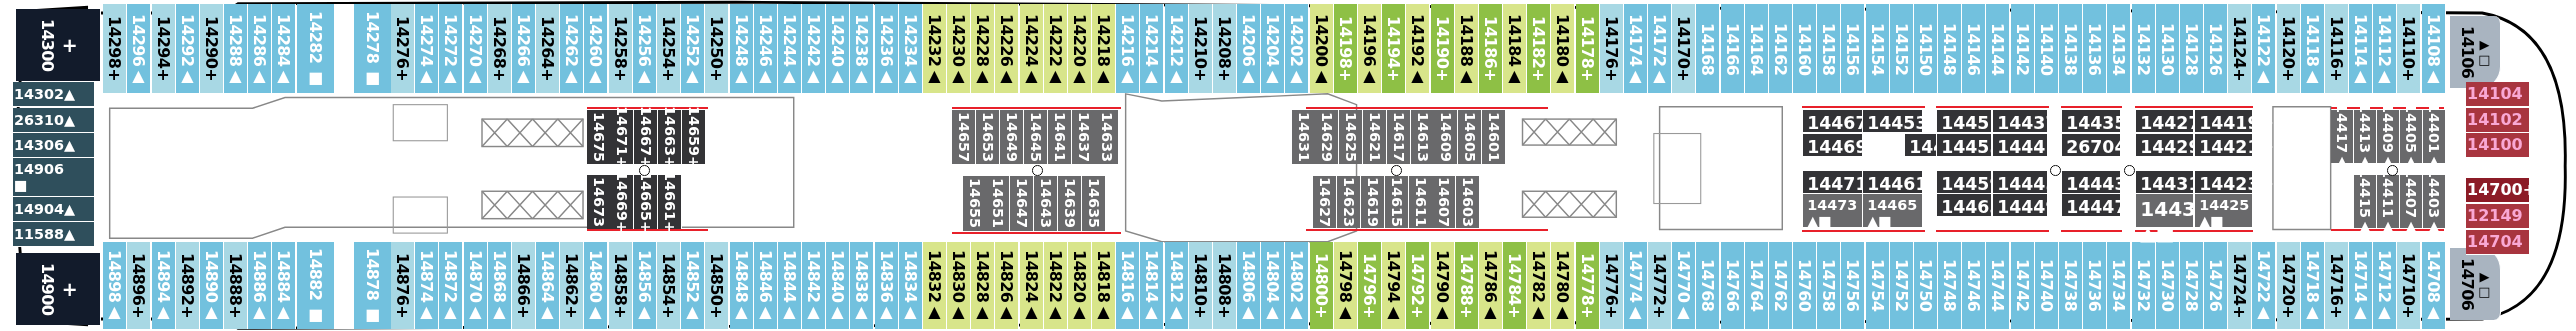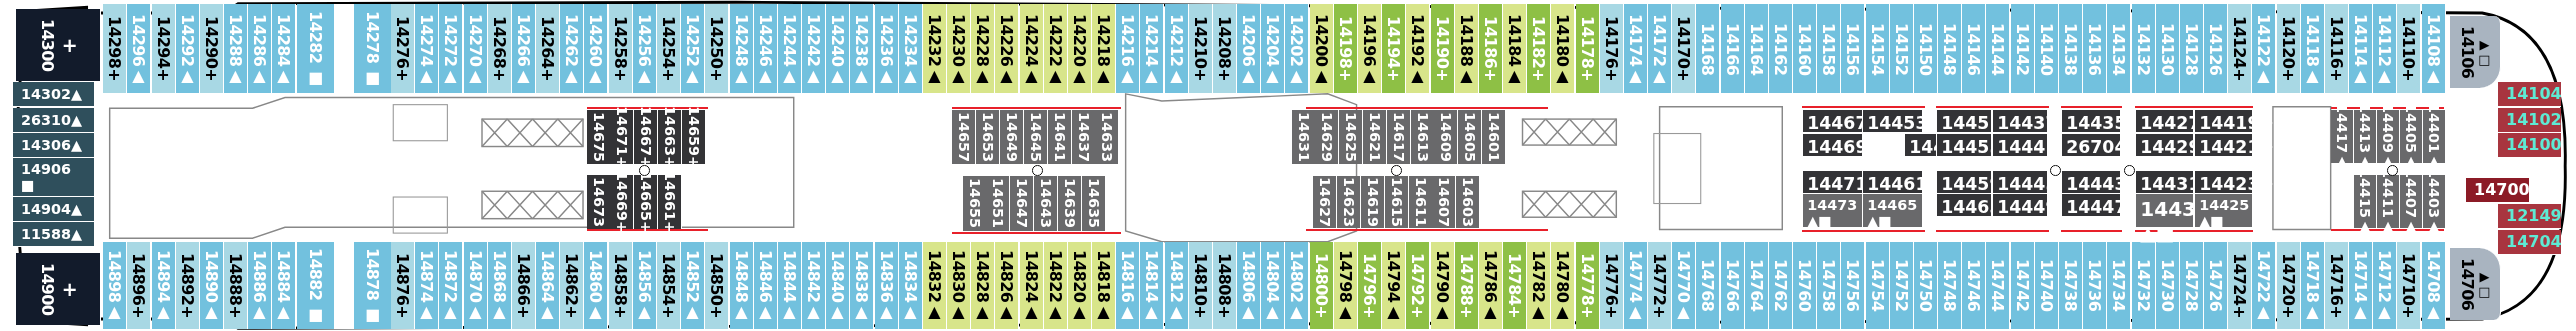--- a/index.html
+++ b/index.html
@@ -11,24 +11,24 @@
   .cab.top .lbl { transform:none; }
   .cab.bot .lbl { }
   .c-blue { background:#72c1de; color:#fff; }
   .c-blue2 { background:#a8d8e4; color:#000; }
   .c-lime { background:#d8e58a; color:#000; }
   .c-green { background:#8ec045; color:#fff; }
   .c-grey { background:#69696b; color:#fff; }
   .c-dark { background:#333336; color:#fff; }
   .c-navy { background:#121b2b; color:#fff; }
   .c-slate { background:#2f4f5c; color:#fff; }
-  .c-red { background:#a8353f; color:#5eead4;margin-left:32px; }
+  .c-red { background:#a8353f; color:#f9a8d4; }
   .c-red2 { background:#8c1b26; color:#fff; }
   .c-slategrey { background:#a9b4c0; color:#000; }
-  .hcab { position:absolute; box-sizing:border-box; border-bottom:1.4px solid #fff; display:flex; align-items:center; padding-left:8px; font-weight:bold; font-size:17.3px; cursor:pointer; }
+  .hcab { position:absolute; box-sizing:border-box; border-bottom:1.4px solid #fff; display:flex; align-items:center; padding-left:1px; font-weight:bold; font-size:17.3px; cursor:pointer; }
   .blk { position:absolute; box-sizing:border-box; border-top:2.9px solid #e8202a; border-bottom:2.9px solid #e8202a; }
   .ic { position:absolute; box-sizing:border-box; border:1.4px solid #fff; display:flex; align-items:flex-start; padding:2.9px 4.3px; font-weight:bold; font-size:17.3px; color:#fff; cursor:pointer; }
   .vc { position:absolute; box-sizing:border-box; border-right:1.4px solid #fff; display:flex; align-items:center; justify-content:center; cursor:pointer; }
   .vc .lbl { writing-mode:vertical-rl; font-weight:bold; font-size:14.4px; color:#fff; white-space:nowrap; }
   .circle { position:absolute; width:8.7px; height:8.7px; border:1.4px solid #111; border-radius:50%; background:#fff; }
 </style>
 </head>
 <body>
 
 <div id="deck">

